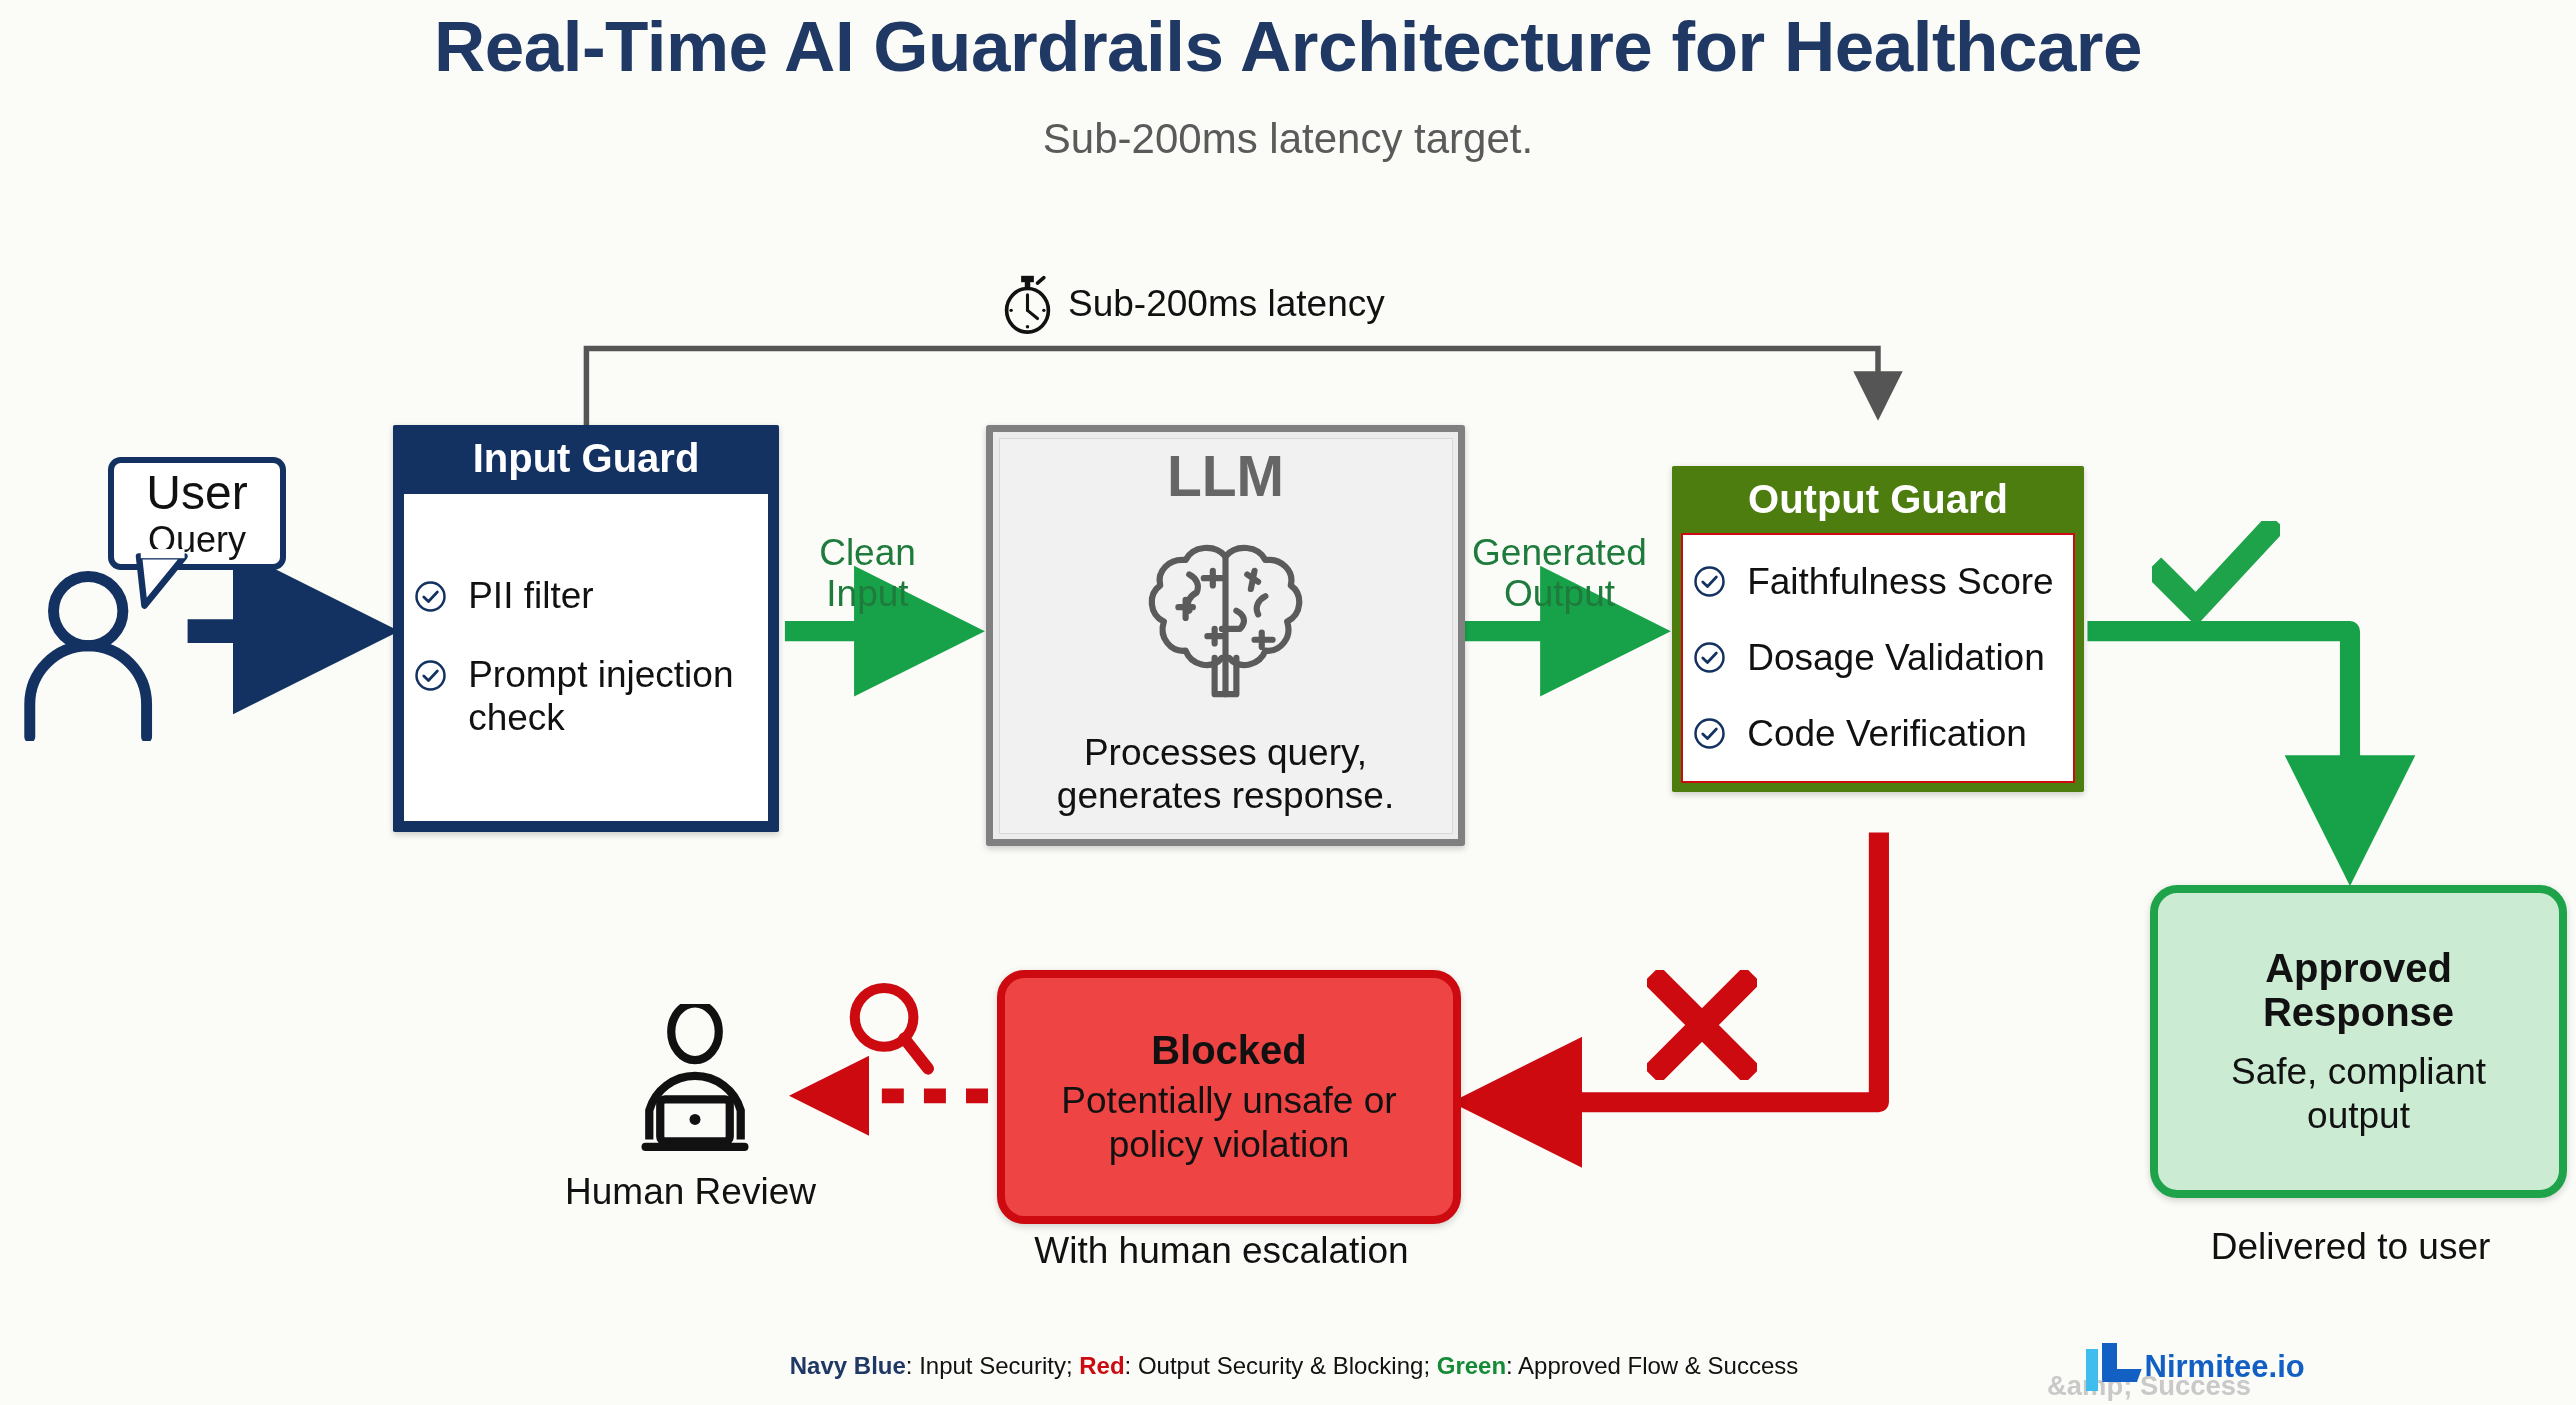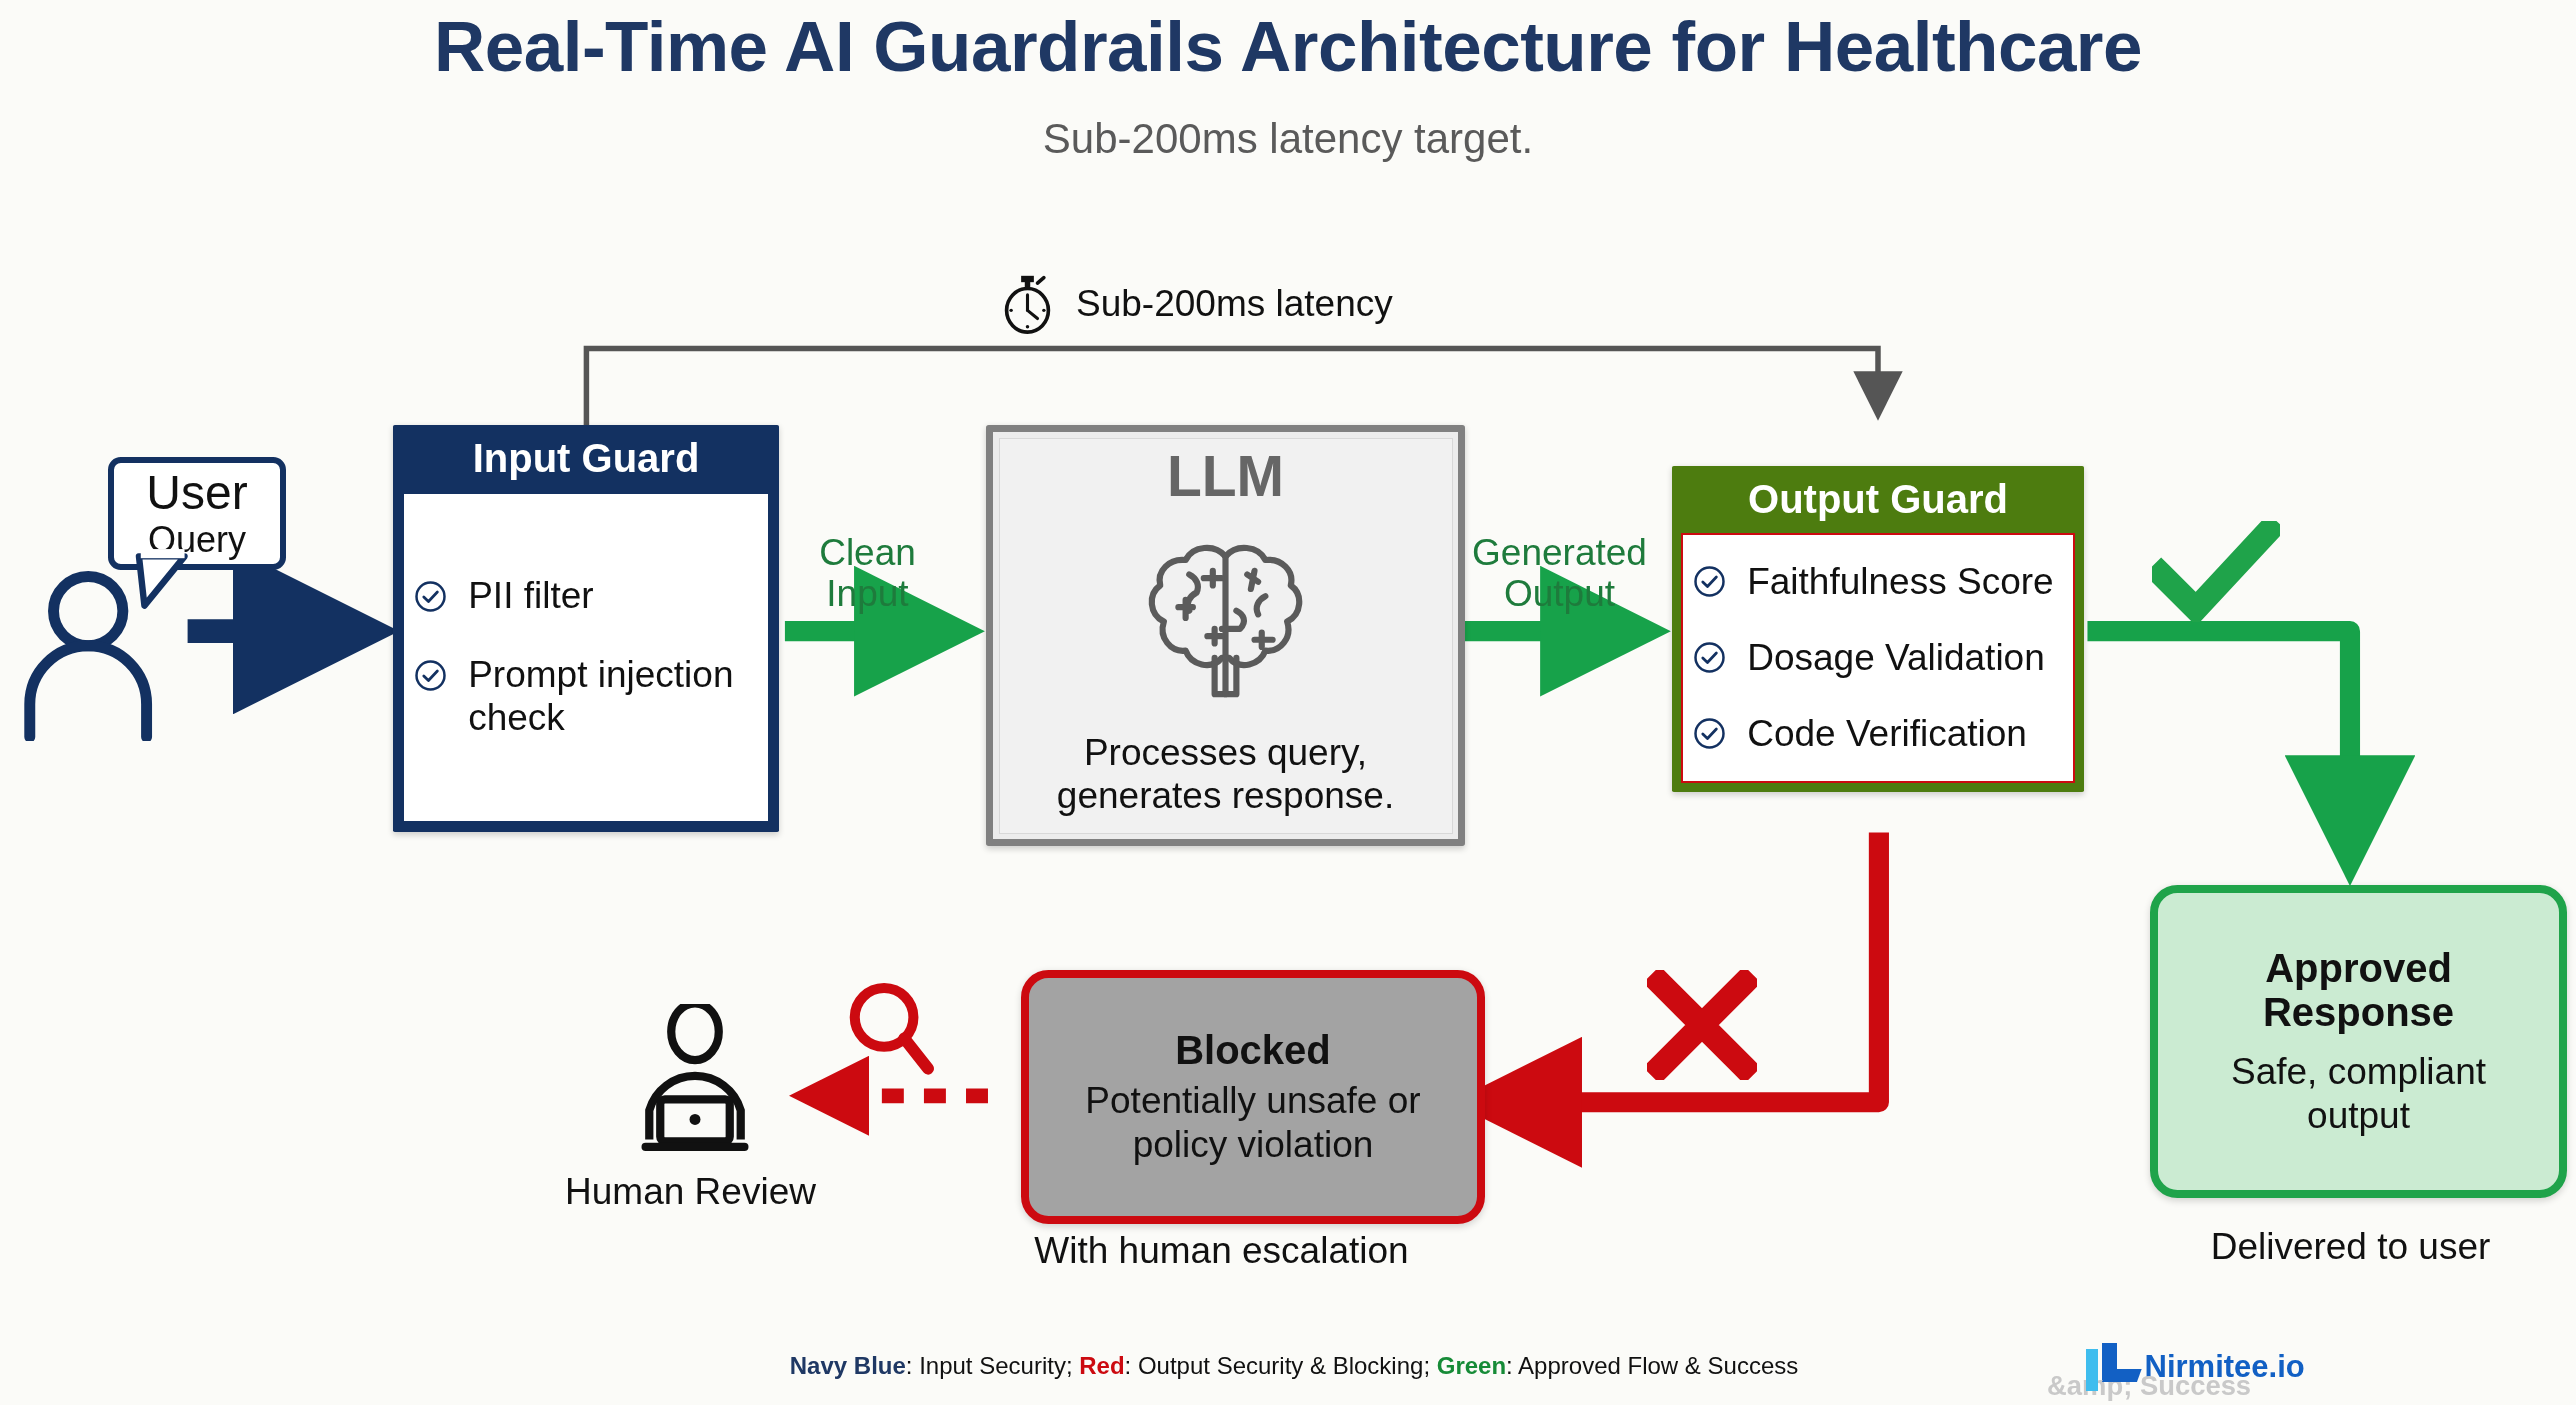--- a/index.html
+++ b/index.html
@@ -16,21 +16,21 @@
     left:0;right:0;top:5.5px;text-align:center;
     font-size:71px;font-weight:bold;color:#1F3864;letter-spacing:-0.5px;
   }
   #subtitle{
     left:0;right:0;top:115px;text-align:center;
     font-size:42px;color:#5A5A5A;
   }
 
   
   #latency-label{
-    left:999px;top:274px;display:flex;align-items:center;gap:20px;
+    left:999px;top:274px;display:flex;align-items:center;gap:12px;
   }
   #latency-label .txt{font-size:37px;color:#111;white-space:nowrap;}
 
   
   .guard{
     border-radius:1.8px;
     box-shadow:0 2.7px 6.4px rgba(0,0,0,.18);
     display:flex;flex-direction:column;
   }
   .guard .hdr{
@@ -90,21 +90,21 @@
   #approved-box{
     left:2150px;top:885px;width:401px;height:297px;
     background:#CBEBD2;border:8.2px solid #1FA34A;
   }
   #approved-box .big{font-size:40px;color:#111;}
   #approved-box .small{font-size:37px;color:#111;margin-top:16.5px;}
   #approved-caption{left:2150px;top:1226px;width:401px;text-align:center;font-size:37px;color:#111;}
 
   #blocked-box{
     left:997px;top:970px;width:448px;height:238px;
-    background:#a3a3a3;border:8.2px solid #CC0A10;margin-left:24px;
+    background:#ef4444;border:8.2px solid #CC0A10;
   }
   #blocked-box .big{font-size:40px;color:#111;}
   #blocked-box .small{font-size:37px;color:#111;margin-top:7.3px;}
   #blocked-caption{left:915px;top:1230px;width:613px;text-align:center;font-size:37px;color:#111;}
 
   #human-caption{left:512px;top:1171px;width:357px;text-align:center;font-size:37px;color:#111;}
 
   
   #footer{
     left:12px;right:0;top:1352px;text-align:center;

